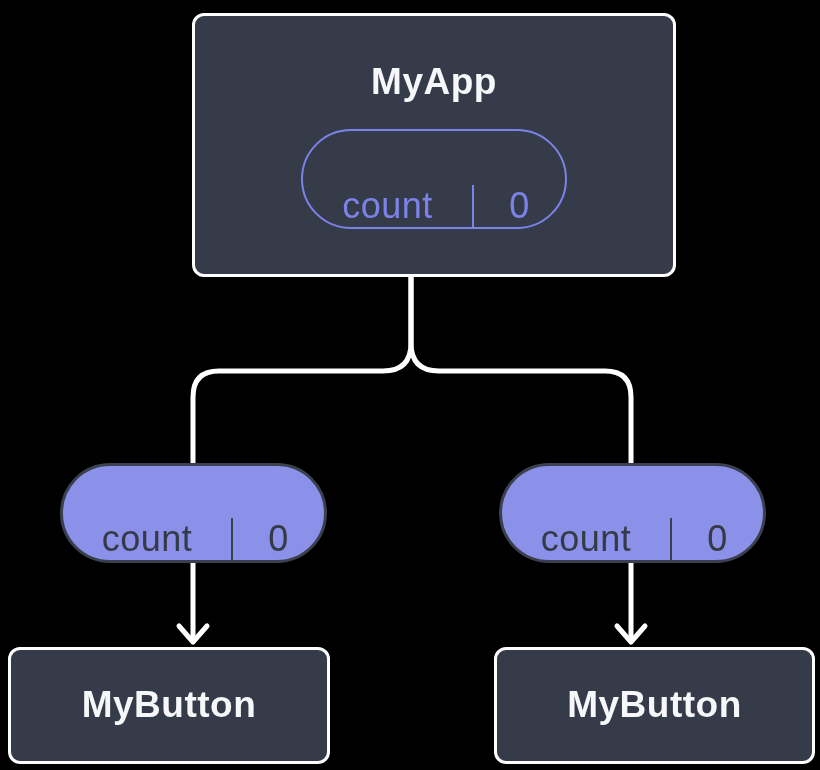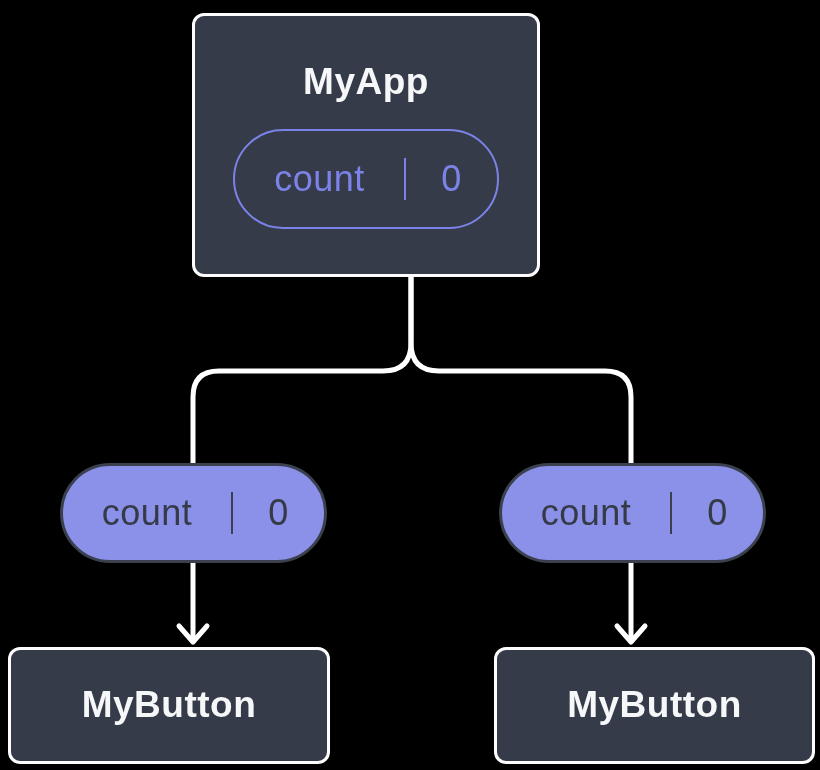--- a/index.html
+++ b/index.html
@@ -12,26 +12,26 @@
 
   .node{
     position:absolute;box-sizing:border-box;z-index:2;
     background:#353b48;border:3px solid #fdfdfd;border-radius:12px;
     display:flex;align-items:center;justify-content:center;
   }
   .node-title{
     color:#f6f7f9;font-size:37px;font-weight:700;letter-spacing:0.5px;line-height:1.15;
   }
   .root-node{
-    left:192px;top:13px;width:348px;height:264px;
+    left:192px;top:13px;width:484px;height:264px;
     flex-direction:column;gap:26px;
   }
 
   .pill{
-    box-sizing:border-box;display:flex;align-items:center;
+    box-sizing:border-box;display:flex;align-items:flex-end;
     height:100px;border-radius:50px;font-size:36px;letter-spacing:0.5px;
   }
   .pill .pill-name{flex:1;display:flex;align-items:center;justify-content:center;}
   .pill .pill-value{width:91px;display:flex;align-items:center;justify-content:center;}
 
   .state-pill{
     width:266px;border:2.5px solid #7c83e8;color:#7c83e8;background:transparent;
   }
   .state-pill .pill-value{border-left:2.5px solid #7c83e8;}
 

